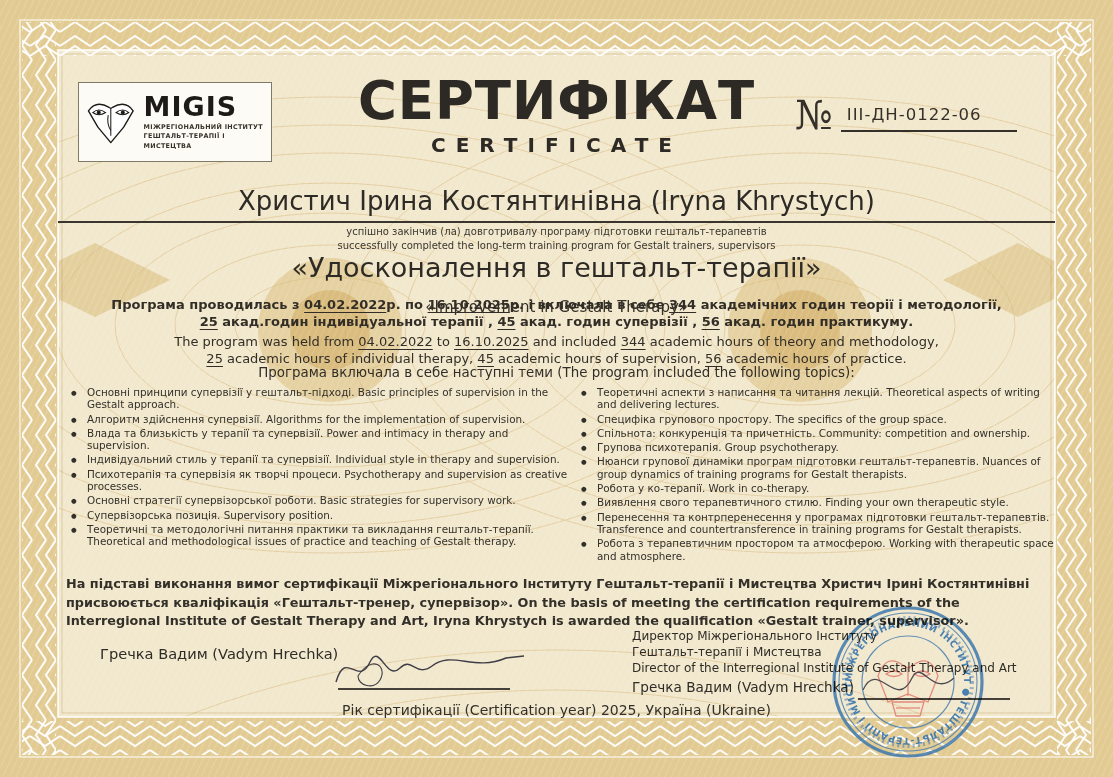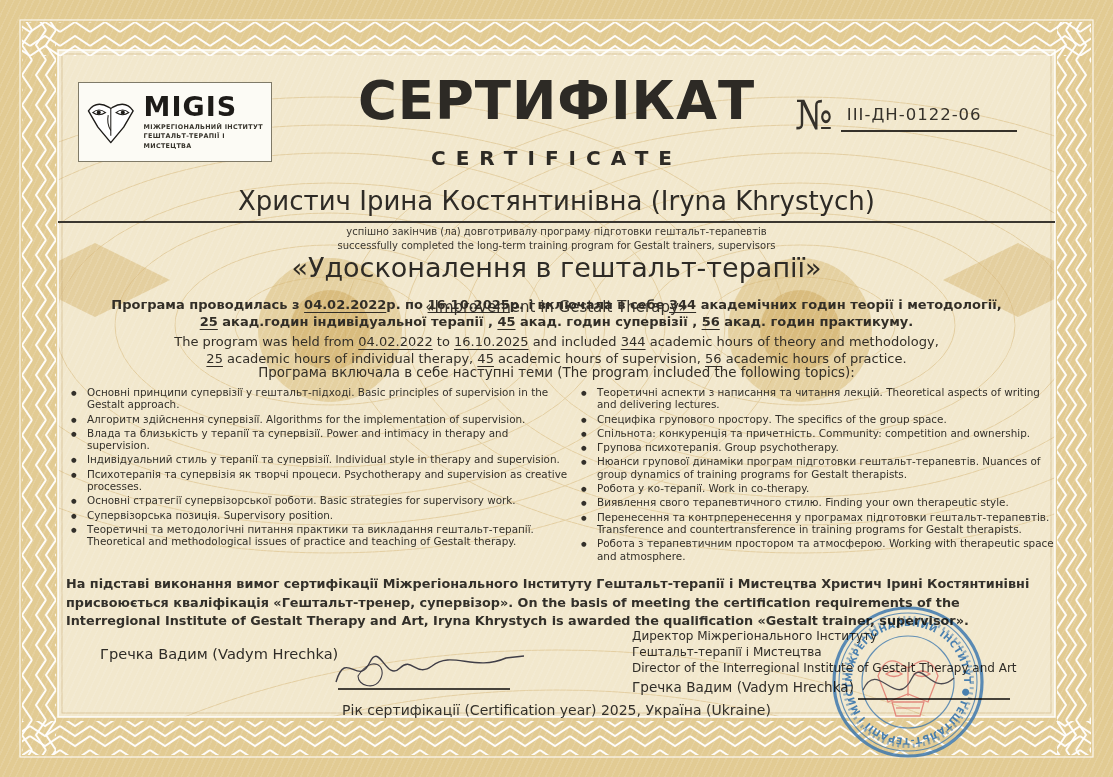--- a/index.html
+++ b/index.html
@@ -19,21 +19,21 @@
   
   .logo-box{
     left:78px; top:82px; width:194px; height:80px;
     background:#fcfbf5; border:1px solid #7f7a68;
     display:flex; align-items:center; gap:7px; padding:4px 6px; box-sizing:border-box;
   }
   .logo-acronym{font-size:27px; font-weight:bold; letter-spacing:1px; color:#1d1b18; line-height:1;}
   .logo-sub{font-size:6.4px; letter-spacing:0.3px; color:#38352d; margin-top:3px; line-height:1.45; font-weight:bold;}
   .title-wrap{left:0; right:0; top:74px; text-align:center;}
   .cert-title{font-size:53px; font-weight:bold; letter-spacing:1px; line-height:1; color:#2d2a25;}
-  .cert-subtitle{font-size:20px; font-weight:bold; letter-spacing:10px; margin-top:19px; color:#2d2a25;}
+  .cert-subtitle{font-size:20px; font-weight:bold; letter-spacing:10px; margin-top:6px; color:#2d2a25;}
   .number{left:795px; top:98px; display:flex; align-items:flex-end; gap:8px;}
   .no-sign{font-family:"DejaVu Serif","Liberation Serif",serif; font-size:40px; line-height:0.85; color:#35312a;}
   .number-value{
     font-size:16.5px; letter-spacing:1px; color:#35312a;
     border-bottom:2px solid #35312a; padding:0 10px 6px 6px; min-width:160px;
   }
 
   
   .name{left:0; right:0; top:186px; text-align:center; font-size:26px; color:#2e2b26;}
   .name-rule{left:58px; top:221px; width:997px; height:2px; background:#3a362f;}

